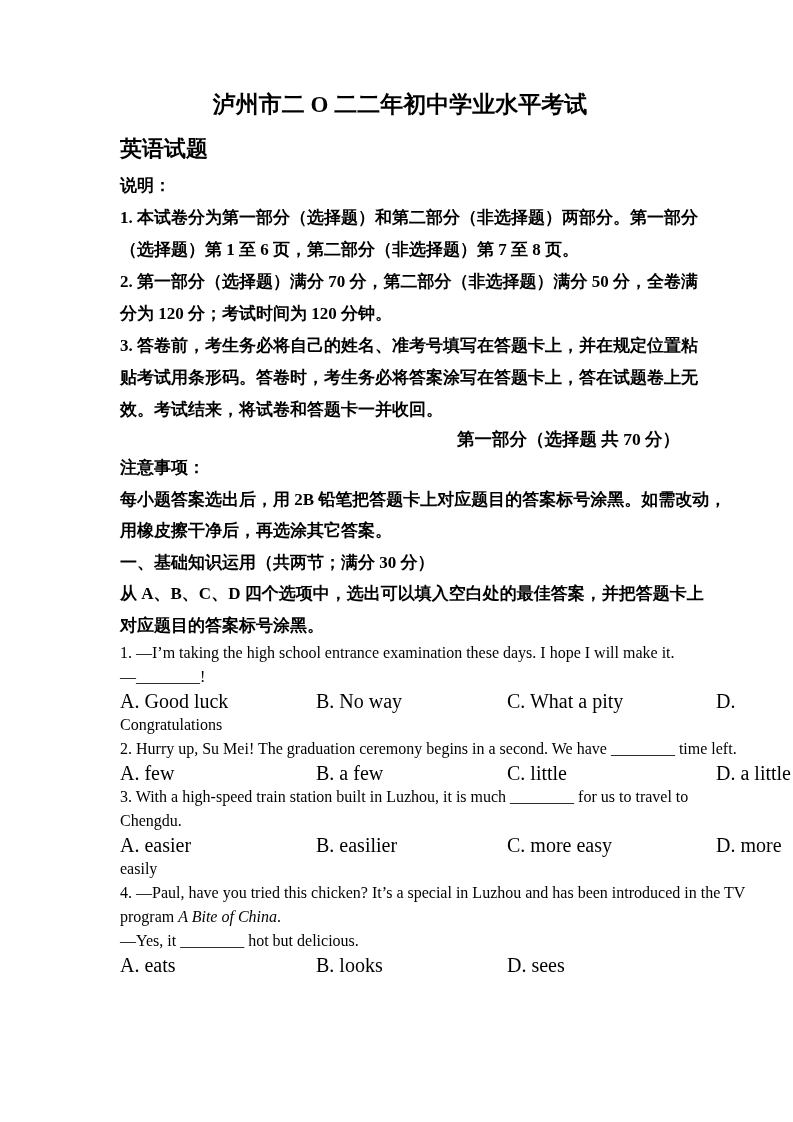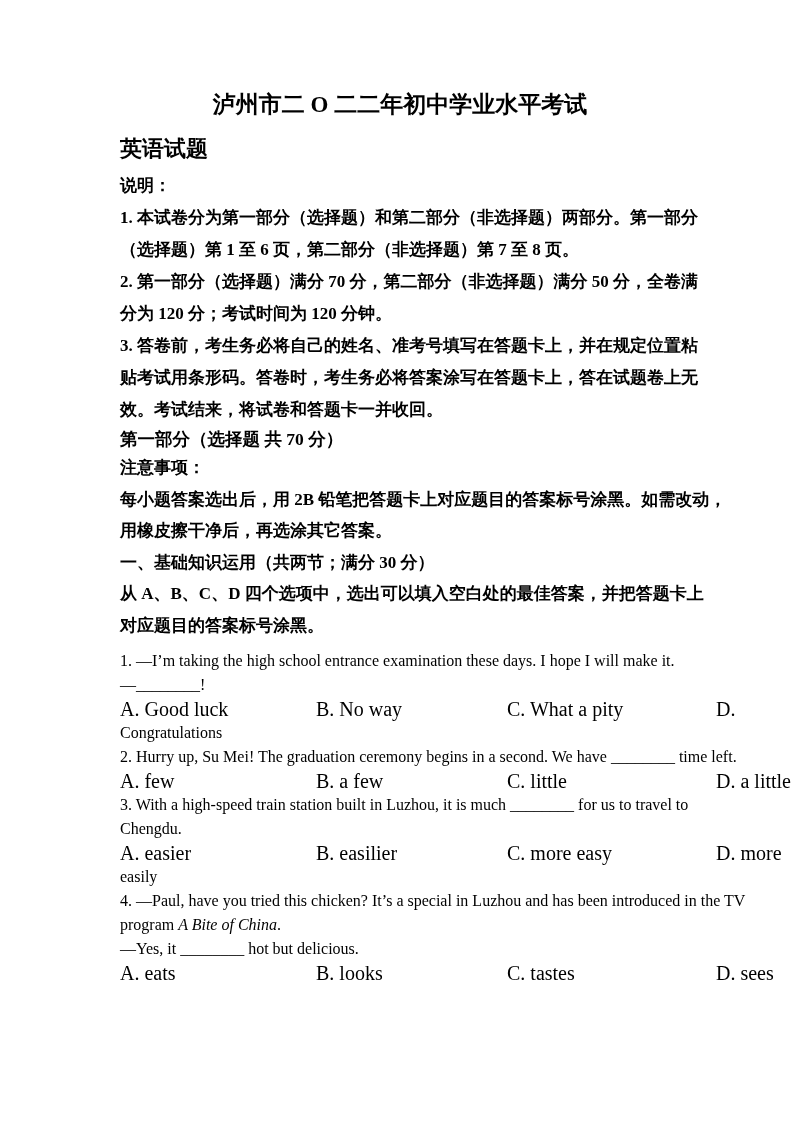--- a/index.html
+++ b/index.html
@@ -36,33 +36,33 @@
     white-space: nowrap;
   }
   .cn-block { margin-top: 4px; }
   .cn-line {
     font-size: 17px;
     font-weight: bold;
     line-height: 32px;
     white-space: nowrap;
   }
   .part-heading {
-    text-align: left;
+    text-align: right;
     font-size: 17.5px;
     font-weight: bold;
     line-height: 26px;
     white-space: nowrap;
   }
   .cn-line2 {
     font-size: 17px;
     font-weight: bold;
     line-height: 31.5px;
     white-space: nowrap;
   }
-  .en-block { margin-top: 8px; }
+  .en-block { margin-top: 0; }
   .en-line {
     font-size: 16px;
     font-weight: normal;
     line-height: 24px;
     white-space: nowrap;
   }
   .opts {
     display: grid;
     grid-template-columns: 160px 155px 173px auto;
     font-size: 20px;
@@ -139,20 +139,19 @@
         <div class="en-line">easily</div>
       </div>
 
       <div>
         <div class="en-line">4. —Paul, have you tried this chicken? It’s a special in Luzhou and has been introduced in the TV</div>
         <div class="en-line"><span>program </span><span class="italic">A Bite of China</span><span>.</span></div>
         <div class="en-line">—Yes, it ________ hot but delicious.</div>
         <div class="opts">
           <span>A. eats</span>
           <span>B. looks</span>
-          <span>C. tastes</span>
           <span>D. sees</span>
         </div>
       </div>
 
     </div>
   </div>
 </div>
 
 </body></html>

